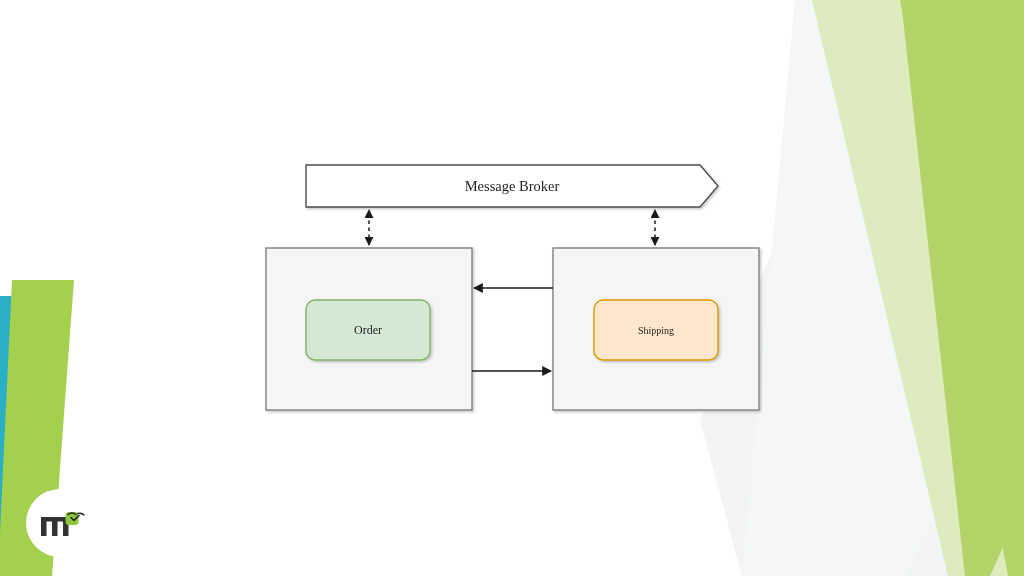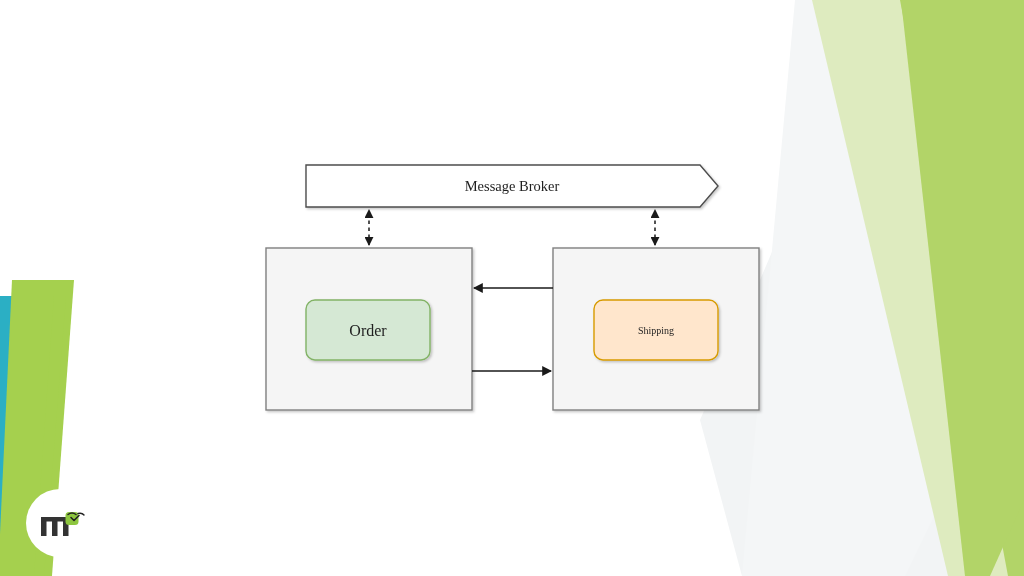--- a/index.html
+++ b/index.html
@@ -49,21 +49,21 @@
     top: 177px;
     width: 412px;
     font-size: 14.5px;
     line-height: 18px;
   }
 
   #order-label {
     left: 306px;
     top: 322px;
     width: 124px;
-    font-size: 16px;
+    font-size: 12px;
     line-height: 17px;
   }
 
   #shipping-label {
     left: 594px;
     top: 322px;
     width: 124px;
     font-size: 10px;
     line-height: 17px;
   }

